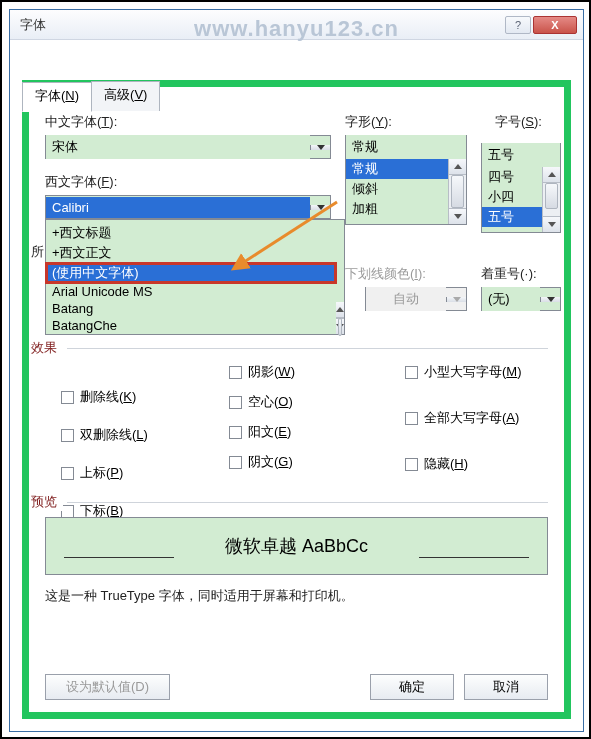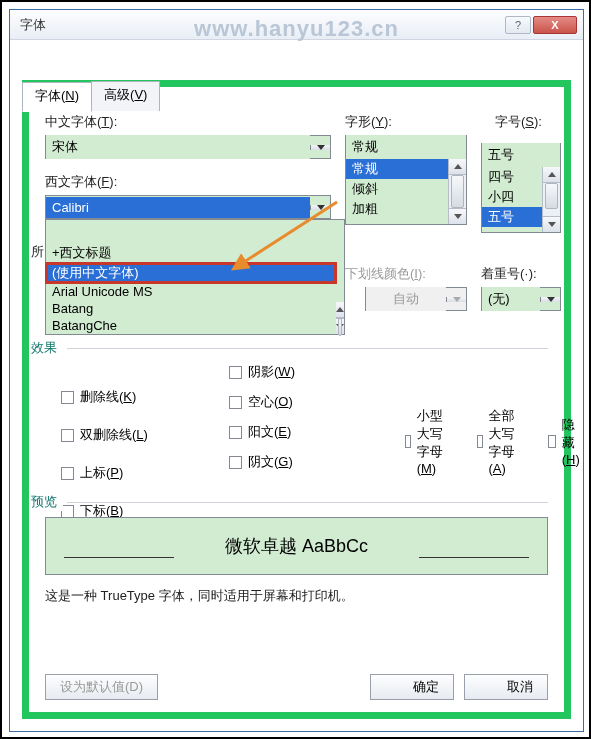--- a/index.html
+++ b/index.html
@@ -69,36 +69,36 @@
   .tri-up { width:0;height:0;border-left:4px solid transparent;border-right:4px solid transparent;border-bottom:5px solid #555; }
   .tri-dn { width:0;height:0;border-left:4px solid transparent;border-right:4px solid transparent;border-top:5px solid #555; }
 
   .dropdown { position:absolute; border:1px solid #848a94; background:#d2ecd2;
               font-size:13px; display:flex; z-index:10; }
   .dropdown .items { flex:1; }
   .dropdown .item { padding:1px 6px; }
   .dropdown .item.hl { outline:3px solid #c8372a; outline-offset:-2px;
                        background:#2a6fd6; color:#fff; }
 
-  .grouplabel { font-size:13px; color:#0f766e; background:#fff; padding-right:6px; }
+  .grouplabel { font-size:13px; color:#7f1d1d; background:#fff; padding-right:6px; }
   .groupline { position:absolute; height:1px; background:#cfd4db; }
 
   .chk { display:flex; align-items:center; gap:6px; font-size:13px; }
   .chk .box { width:13px; height:13px; border:1px solid #848a94; background:#fff; }
 
   .preview { border:1px solid #848a94; background:#d2ecd2; height:58px;
              display:flex; align-items:center; justify-content:center;
              font-size:18px; position:relative; }
   .preview .uline { position:absolute; height:1px; background:#333; bottom:16px; }
 
   .btnrow { position:absolute; left:16px; right:16px; bottom:12px;
             display:flex; align-items:center; }
   .pushbtn { min-width:84px; height:26px; border:1px solid #9aa0ab;
              background:linear-gradient(#fdfefe,#e7ebf1); font-size:13px;
-             display:flex; align-items:center; justify-content:flex-end; padding:0 14px; }
+             display:flex; align-items:center; justify-content:center; padding:0 20px; }
   .pushbtn.dis { color:#9a9a9a; }
 
   .arrow-svg { position:absolute; pointer-events:none; z-index:20; }
 </style>
 </head>
 <body>
 
 <div class="frame">
  <div class="window">
   <div class="watermark">www.hanyu123.cn</div>
@@ -236,20 +236,21 @@
           <div class="val">(无)</div>
           <div class="btn">
                 <div class="tri"></div>
               </div>
         </div>
       </div>
 
       <div class="dropdown" style="left:16px; top:132px; width:300px; height:116px;align-items:flex-end;">
         <div class="items">
           <div class="item">+西文标题</div>
+          <div class="item">+西文正文</div>
           <div class="item hl">(使用中文字体)</div>
           <div class="item">Arial Unicode MS</div>
           <div class="item">Batang</div>
           <div class="item">BatangChe</div>
         </div>
         <div class="sb">
           <div class="ar">
                 <div class="tri-up"></div>
               </div>
           <div class="track">
@@ -303,21 +304,21 @@
               </div>
               <div class="chk">
                 <div class="box"></div>
                 <span>阳文(<span style="text-decoration:underline">E</span>)</span>
               </div>
               <div class="chk">
                 <div class="box"></div>
                 <span>阴文(<span style="text-decoration:underline">G</span>)</span>
               </div>
             </div>
-        <div style="width:180px; display:flex; flex-direction:row; gap:28px;" id="fxc3">
+        <div style="width:180px; display:flex; flex-direction:column; gap:28px;" id="fxc3">
               <div class="chk">
                 <div class="box"></div>
                 <span>小型大写字母(<span style="text-decoration:underline">M</span>)</span>
               </div>
               <div class="chk">
                 <div class="box"></div>
                 <span>全部大写字母(<span style="text-decoration:underline">A</span>)</span>
               </div>
               <div class="chk">
                 <div class="box"></div>

